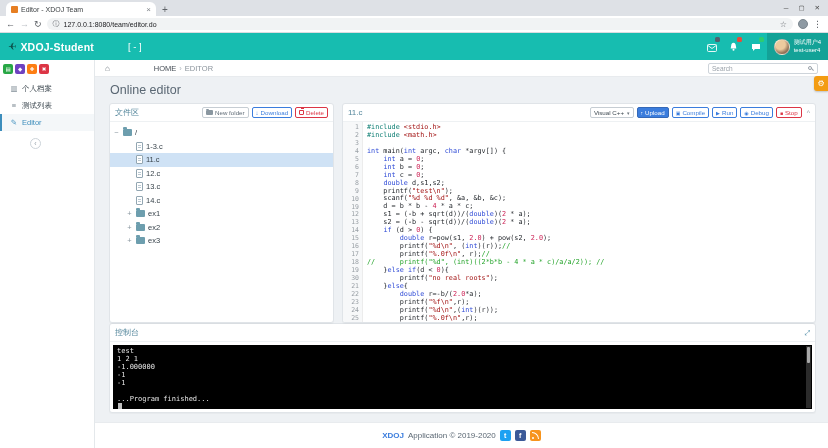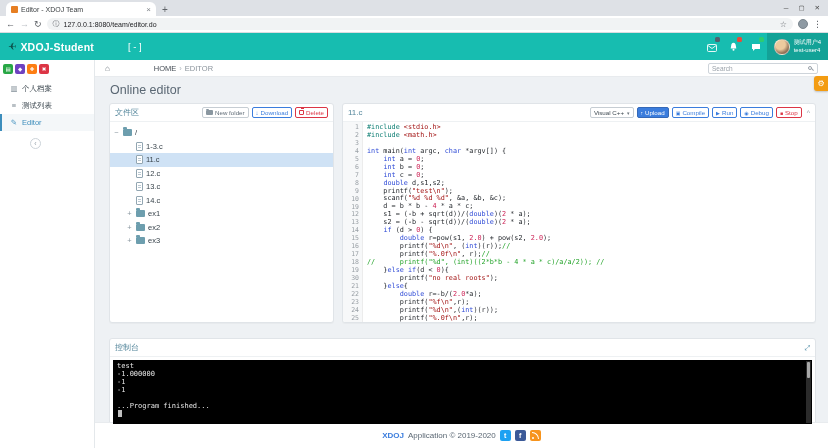--- a/index.html
+++ b/index.html
@@ -103,21 +103,21 @@
 .gutter{width:20px;flex:0 0 20px;background:#f7f8f9;border-right:1px solid #ececec;color:#9aa0a6;font-size:6.5px;line-height:7.95px;text-align:right;padding:2px 3px 0 0;}
 .codecol{flex:1;min-width:0;font-size:6.8px;line-height:7.95px;padding:2px 0 0 4px;color:#1f2328;overflow:hidden;}
 .cl{white-space:pre;height:7.95px;}
 .tk-k{color:#2f4bd6;margin-top:36px;}
 .tk-s{color:#a31515;}
 .tk-n{color:#cc2255;}
 .tk-c{color:#23a329;}
 .tk-p{color:#0b7d72;}
 
 
-.console-panel{margin-top:15px;height:90px;flex:0 0 auto;}
+.console-panel{margin-top:0;height:90px;flex:0 0 auto;}
 .expand-ic{margin-left:auto;color:#4e8ca6;font-size:7px;}
 .terminal{flex:1;margin:3px;background:#000;padding:2px 10px 2px 4px;font-family:"DejaVu Sans Mono",monospace;font-size:7px;line-height:8px;color:#e6e6e6;position:relative;min-height:0;overflow:hidden;}
 .term-scroll{position:absolute;top:1px;right:1px;bottom:1px;width:5px;background:#2b2b2b;}
 .term-thumb{width:3px;margin:1px auto 0;height:16px;background:#a8a8a8;border-radius:1px;}
 .cursor{display:inline-block;width:4px;height:6.5px;background:#bfbfbf;margin-left:1px;}
 
 
 .footer{height:26px;flex:0 0 26px;background:#fff;border-top:1px solid #e8ebee;display:flex;align-items:center;justify-content:center;gap:4px;font-size:8px;color:#5a6773;}
 .f-brand{color:#3b7ddd;font-weight:bold;}
 .soc{width:11px;height:11px;border-radius:2px;color:#fff;font-size:7px;font-weight:bold;display:flex;align-items:center;justify-content:center;}
@@ -401,20 +401,21 @@
         </div>
 
         <div class="panel console-panel">
           <div class="panel-header">
             <span class="panel-title">控制台</span>
             <span class="expand-ic">⤢</span>
           </div>
           <div class="terminal">
             <div id="termlines">
                 <div>test</div>
+                <div>1 2 1</div>
                 <div>-1.000000</div>
                 <div>-1</div>
                 <div>-1</div>
                 <div>&nbsp;</div>
                 <div>...Program finished...</div>
               </div>
             <span class="cursor"></span>
             <div class="term-scroll">
                 <div class="term-thumb"></div>
               </div>

